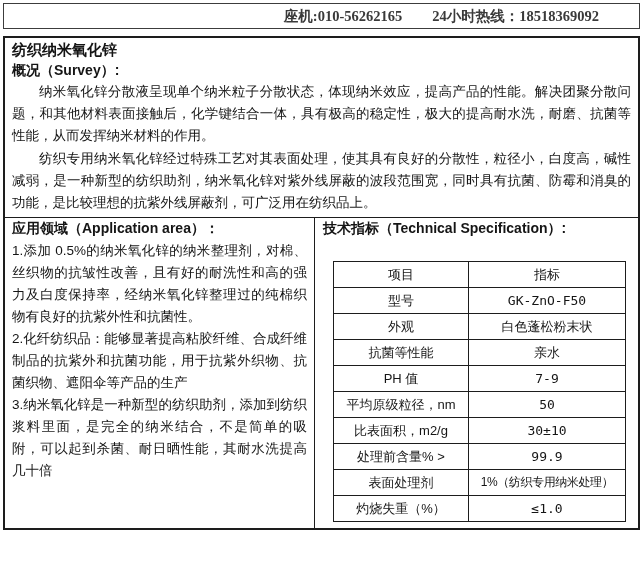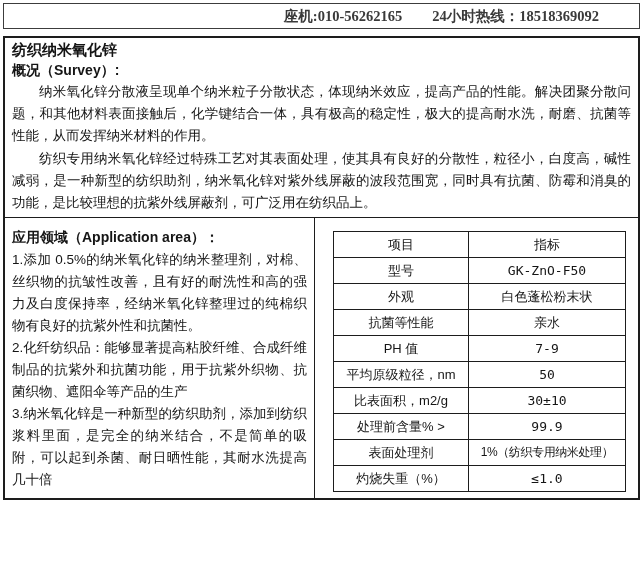--- a/index.html
+++ b/index.html
@@ -23,27 +23,27 @@
   }
 
   
   .main-box{border:2px solid #1d1d1d;}
   .title{font-size:15px;font-weight:bold;padding:3px 7px 0;}
   .sec-head{font-size:14px;font-weight:bold;padding:2px 7px 0;}
   .body-p{margin:1px 0 1px;padding:0 7px;text-indent:2em;font-size:13.5px;line-height:22px;text-align:justify;}
 
   .columns{display:flex;border-top:1px solid #1d1d1d;margin-top:3px;align-items:stretch;}
   .col-left{width:310px;box-sizing:border-box;border-right:1px solid #1d1d1d;padding:1px 7px 4px;}
-  .col-left .sec-head{padding:10px 0 2px;}
+  .col-left .sec-head{padding:1px 0 2px;}
   .app-item{margin:0;font-size:13.5px;line-height:22px;text-align:justify;}
 
   .col-right{flex:1;box-sizing:border-box;padding:1px 6px 6px 8px;}
   .col-right .sec-head{padding:1px 0 3px;}
 
-  .spec-table{border-collapse:collapse;table-layout:fixed;margin:12px 0 0 10px;}
+  .spec-table{border-collapse:collapse;table-layout:fixed;margin:20px 0 0 10px;}
   .spec-table td{
     border:1px solid #1d1d1d;
     text-align:center;vertical-align:middle;
     font-size:13px;line-height:19px;
     padding:2px 3px;height:21px;
   }
   .spec-table .c1{width:128px;}
   .spec-table .c2{width:150px;font-family:"DejaVu Sans Mono",monospace;}
   .spec-table .c2.cjk{font-family:"Liberation Sans",sans-serif;}
   .spec-table .c2.tight{font-size:12px;letter-spacing:-0.4px;white-space:nowrap;font-family:"Liberation Sans",sans-serif;}
@@ -67,20 +67,21 @@
     <div class="columns">
 
       <div class="col-left">
         <div class="sec-head">应用领域（Application area）：</div>
         <p class="app-item">1.添加 0.5%的纳米氧化锌的纳米整理剂，对棉、丝织物的抗皱性改善，且有好的耐洗性和高的强力及白度保持率，经纳米氧化锌整理过的纯棉织物有良好的抗紫外性和抗菌性。</p>
         <p class="app-item">2.化纤纺织品：能够显著提高粘胶纤维、合成纤维制品的抗紫外和抗菌功能，用于抗紫外织物、抗菌织物、遮阳伞等产品的生产</p>
         <p class="app-item">3.纳米氧化锌是一种新型的纺织助剂，添加到纺织浆料里面，是完全的纳米结合，不是简单的吸附，可以起到杀菌、耐日晒性能，其耐水洗提高几十倍</p>
       </div>
 
       <div class="col-right">
+        <div class="sec-head">技术指标（Technical Specification）:</div>
         <table class="spec-table">
           <tbody>
             <tr>
               <td class="c1 cjk">项目</td>
               <td class="c2 cjk">指标</td>
             </tr>
             <tr>
               <td class="c1">型号</td>
               <td class="c2">GK-ZnO-F50</td>
             </tr>

